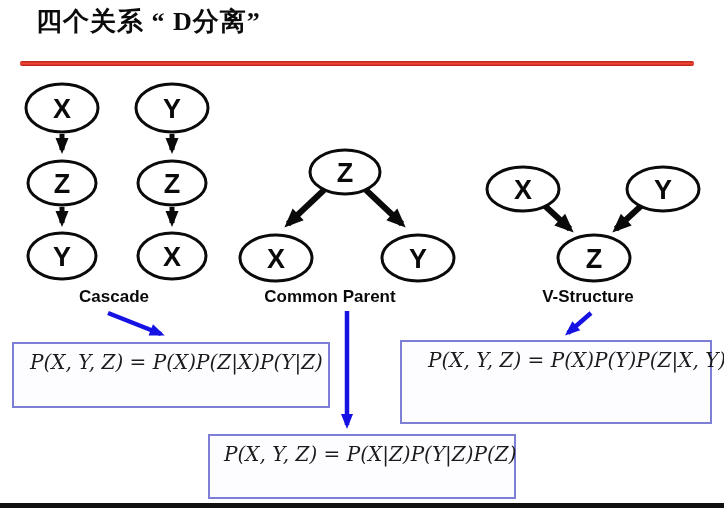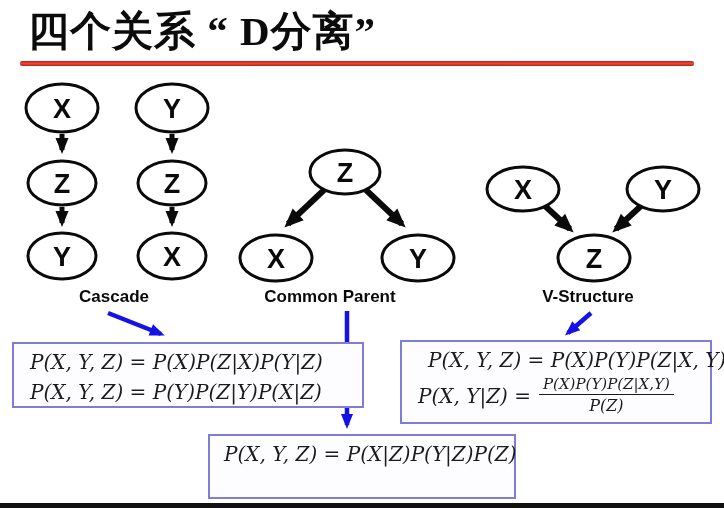--- a/index.html
+++ b/index.html
@@ -1,23 +1,23 @@
 <!DOCTYPE html>
 <html><head>
 <meta charset="utf-8">
 <style>
   html,body{margin:0;padding:0;}
   body{
     width:724px;height:508px;position:relative;background:#ffffff;
     font-family:"Liberation Sans","DejaVu Sans",sans-serif;overflow:hidden;
   }
   .title{
-    position:absolute;left:28px;top:4px;width:680px;
+    position:absolute;left:36px;top:4px;width:680px;
     font-family:"Liberation Serif","DejaVu Serif",serif;
-    font-weight:600;font-size:41px;color:#0b0b0b;letter-spacing:1px;
+    font-weight:600;font-size:26px;color:#0b0b0b;letter-spacing:1px;
     white-space:nowrap;
   }
   .red-line{
     position:absolute;left:20px;top:61px;width:674px;height:5px;
     background:linear-gradient(#b52417,#ef4334,#b52417);border-radius:2px;
   }
   svg.diagram{position:absolute;left:0;top:0;width:724px;height:508px;}
   .node-letter{
     font-family:"Liberation Sans","DejaVu Sans",sans-serif;
     font-weight:bold;font-size:27px;fill:#0a0a0a;
@@ -25,21 +25,21 @@
   .diagram-label{
     font-family:"Liberation Sans","DejaVu Sans",sans-serif;
     font-weight:bold;font-size:17px;fill:#0a0a0a;
   }
   .formula-box{
     position:absolute;background:#fdfdff;border:2px solid #7e7ed6;
     box-sizing:border-box;color:#1b1b1b;white-space:nowrap;
     font-family:"DejaVu Serif","Liberation Serif",serif;font-style:italic;
   }
   .fb-line{font-size:20px;}
-  .box-cascade{left:12px;top:342px;width:352px;height:66px;padding:3px 0 0 16px;}
+  .box-cascade{left:12px;top:342px;width:318px;height:66px;padding:3px 0 0 16px;}
   .box-cascade .fb-line{line-height:30px;}
   .box-common{left:192px;top:434px;width:308px;height:65px;padding:3px 0 0 14px;margin-left:16px;}
   .box-common .fb-line{line-height:30px;}
   .box-vstruct{left:400px;top:340px;width:312px;height:84px;padding:4px 0 0 16px;}
   .box-vstruct .fb-line1{font-size:20px;line-height:28px;margin-left:10px;}
   .frac-row{display:flex;align-items:center;margin-top:2px;}
   .frac-lhs{font-size:20px;margin-right:8px;}
   .frac{display:inline-flex;flex-direction:column;align-items:center;vertical-align:middle;}
   .frac .num{font-size:15px;padding:0 4px 1px 4px;border-bottom:1.6px solid #1b1b1b;line-height:17px;}
   .frac .den{font-size:16px;line-height:19px;padding-top:1px;}
@@ -136,31 +136,23 @@
   <text class="diagram-label" x="330" y="302" text-anchor="middle">Common Parent</text>
   <text class="diagram-label" x="588" y="302" text-anchor="middle">V-Structure</text>
 
   <line x1="108" y1="313" x2="161" y2="334" stroke="#1612e3" stroke-width="4.5" marker-end="url(#headBlue)"></line>
   <line x1="347" y1="311" x2="347" y2="425" stroke="#1612e3" stroke-width="4.5" marker-end="url(#headBlue)"></line>
   <line x1="591" y1="313" x2="568" y2="333" stroke="#1612e3" stroke-width="4.5" marker-end="url(#headBlue)"></line>
 </svg>
 
 <div class="formula-box box-cascade">
   <div class="fb-line">P(X, Y, Z) = P(X)P(Z|X)P(Y|Z)</div>
-  <div class="fb-line">P(X, Y, Z) = P(Y)P(Z|Y)P(X|Z)</div>
 </div>
 
 <div class="formula-box box-common">
   <div class="fb-line">P(X, Y, Z) = P(X|Z)P(Y|Z)P(Z)</div>
 </div>
 
 <div class="formula-box box-vstruct">
   <div class="fb-line1">P(X, Y, Z) = P(X)P(Y)P(Z|X, Y)</div>
-  <div class="frac-row">
-    <span class="frac-lhs">P(X, Y|Z) =</span>
-    <span class="frac">
-      <span class="num">P(X)P(Y)P(Z|X,Y)</span>
-      <span class="den">P(Z)</span>
-    </span>
-  </div>
 </div>
 
 <div class="bottom-bar"></div>
 
 </body></html>

